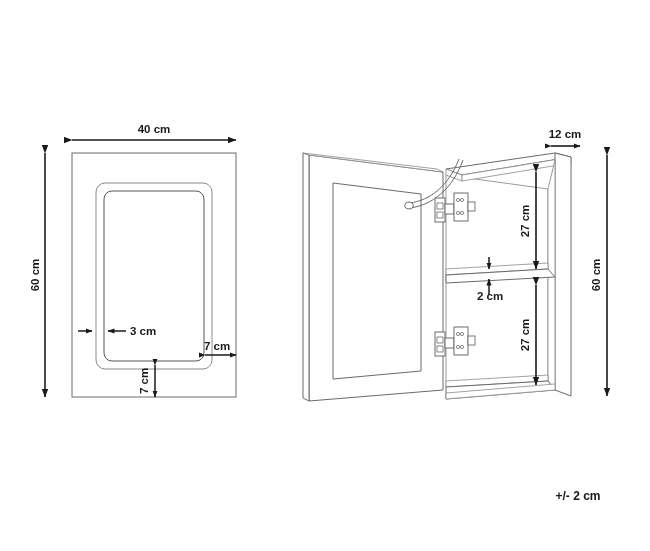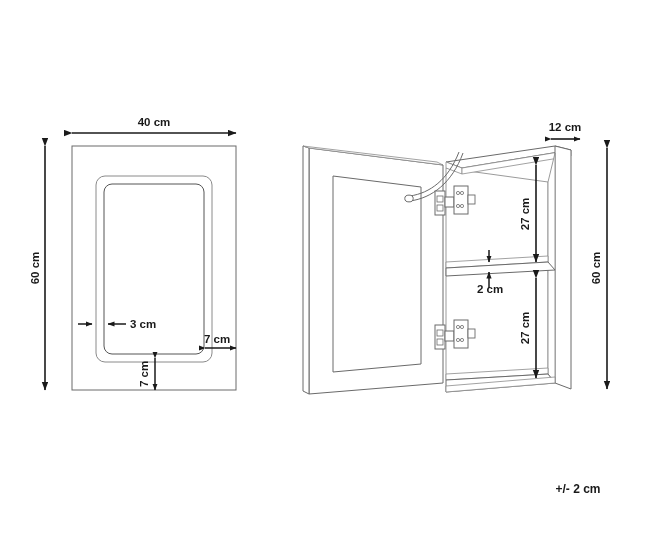--- a/index.html
+++ b/index.html
@@ -10,20 +10,21 @@
   body {
     width: 650px;
     height: 551px;
     font-family: "Liberation Sans", sans-serif;
     overflow: hidden;
   }
   #drawing {
     position: relative;
     width: 650px;
     height: 467px;
+    margin-top: 7px;
   }
   #drawing svg {
     display: block;
   }
   .dim-label {
     font-family: "Liberation Sans", sans-serif;
     font-weight: bold;
     font-size: 11.5px;
     fill: #1a1a1a;
   }

